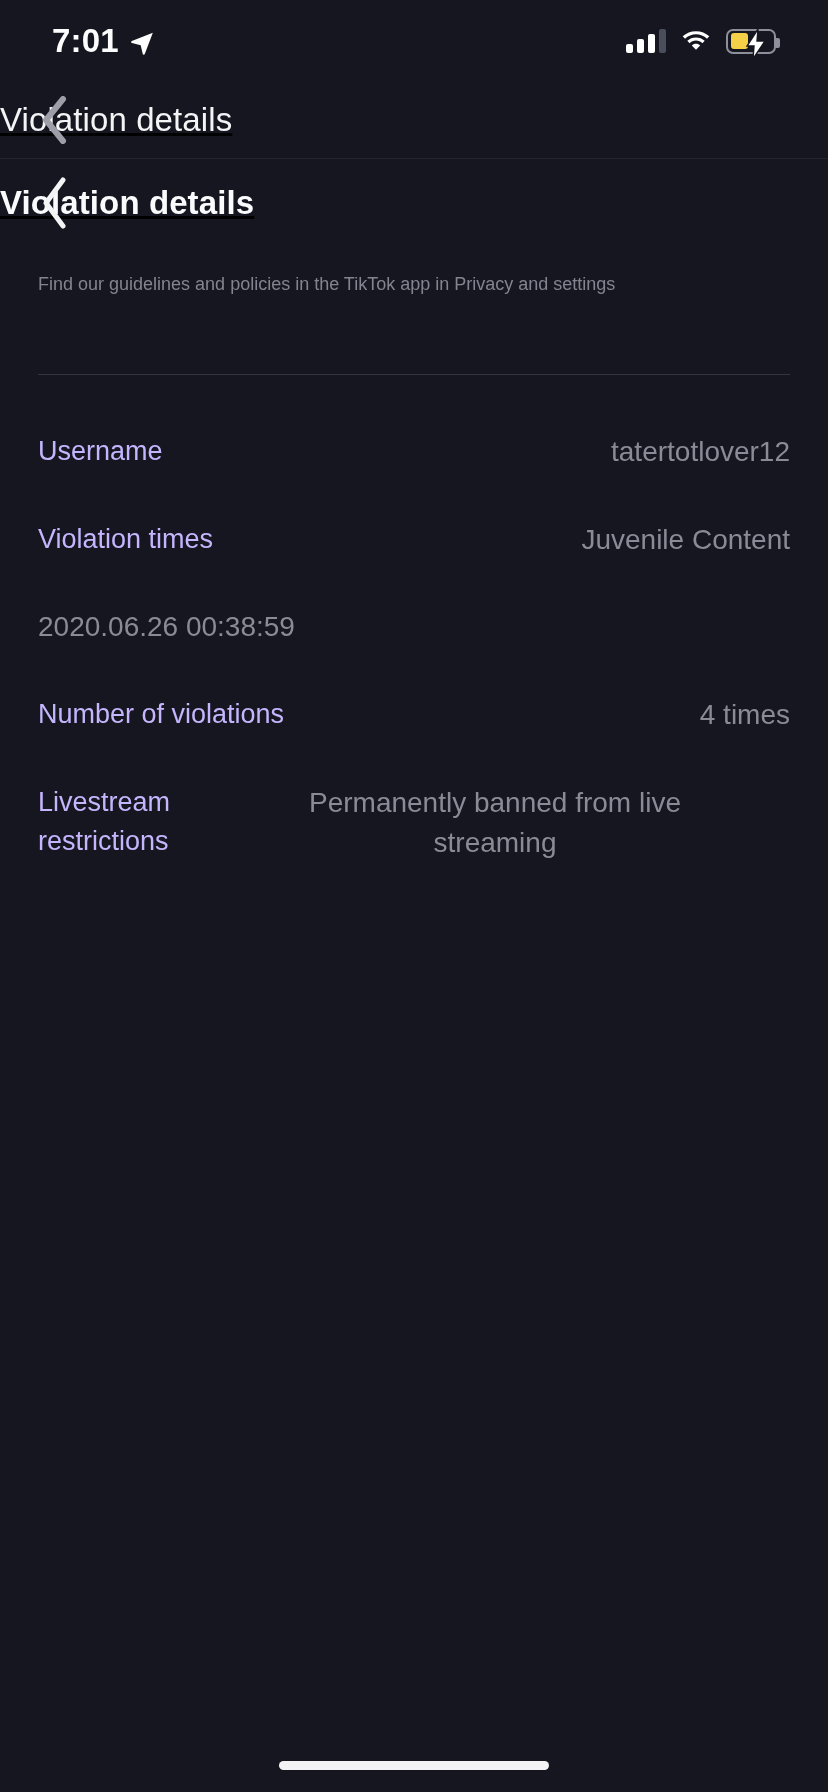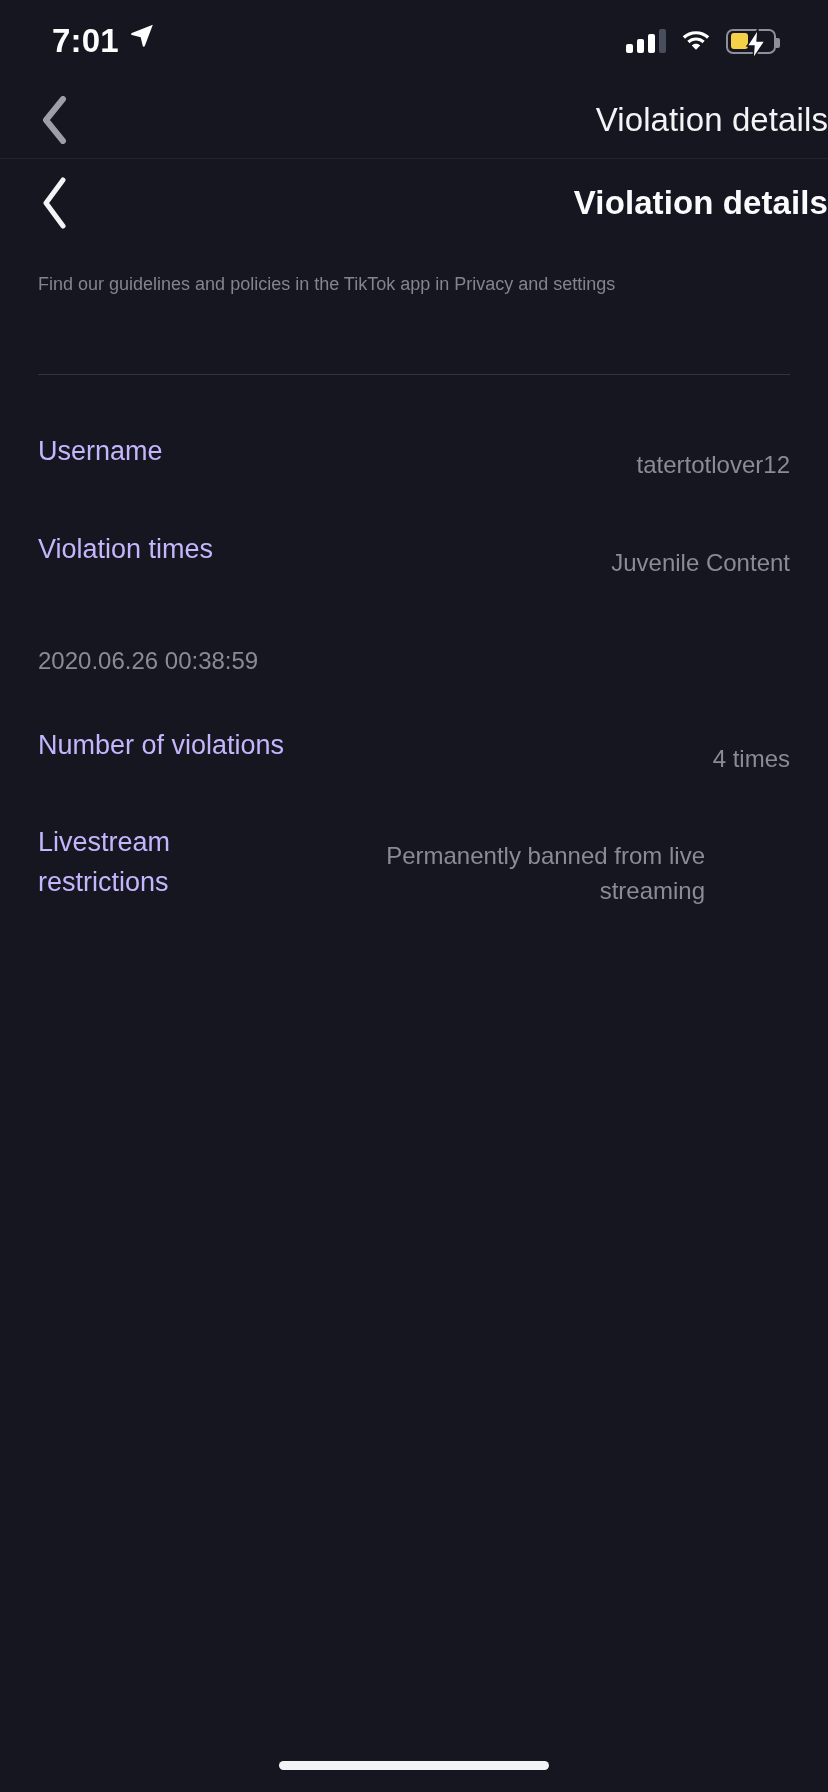--- a/index.html
+++ b/index.html
@@ -10,39 +10,39 @@
     overflow:hidden;
   }
   .phone { position:relative; width:828px; height:1792px; background:#15161f; display:flex; flex-direction:column; }
 
   
   .statusbar {
     height:82px; flex:0 0 82px;
     display:flex; align-items:center; justify-content:space-between;
     padding:0 52px 0 52px;
   }
-  .sb-left { display:flex; align-items:flex-start; gap:10px; }
+  .sb-left { display:flex; align-items:flex-end; gap:10px; }
   .sb-time { color:#fdfdfd; font-size:33px; font-weight:600; letter-spacing:0.2px; }
   .loc-arrow { display:block; }
   .sb-right { display:flex; align-items:center; gap:14px; }
   .signal { display:flex; align-items:flex-end; gap:4px; height:24px; }
   .signal i { display:block; width:7px; border-radius:2px; background:#ffffff; }
   .signal i:nth-child(1){ height:9px; }
   .signal i:nth-child(2){ height:14px; }
   .signal i:nth-child(3){ height:19px; }
   .signal i:nth-child(4){ height:24px; background:#4a4d5c; }
   .battery { position:relative; width:50px; height:25px; border:2.5px solid #8d8f9b; border-radius:7px; display:flex; align-items:center; padding:2.5px; }
   .battery::after { content:""; position:absolute; right:-6px; top:7px; width:4px; height:10px; background:#8d8f9b; border-radius:0 2px 2px 0; }
   .battery .fill { width:42%; height:100%; background:#f5d148; border-radius:3px; }
   .bolt { position:absolute; left:17px; top:-2px; }
 
   
   .navbar {
     position:relative; height:78px; flex:0 0 78px;
-    display:flex; align-items:center; justify-content:flex-end;
+    display:flex; align-items:center; justify-content:flex-start;text-decoration:underline;
   }
   .navbar .back { position:absolute; left:26px; top:50%; transform:translateY(-50%); width:56px; height:56px; display:flex; align-items:center; justify-content:center; }
   .nav-title { font-size:33px; color:#f2f2f4; letter-spacing:0.1px; }
 
   .navbar.outer { flex:0 0 76px; height:76px; }
   .navbar.outer .nav-title { font-weight:400; color:#f4f4f6; }
   .navbar.inner { flex:0 0 88px; height:88px; border-top:1px solid #23242f; }
   .navbar.inner .nav-title { font-weight:700; color:#fbfbfd; font-size:33px; }
 
   
@@ -59,23 +59,23 @@
     max-width:620px;
   }
   .divider { margin-top:78px; height:1px; background:#33343f; width:100%; }
 
   .rows { margin-top:10px; }
   .row {
     display:flex; align-items:flex-start; justify-content:space-between;
     padding:47px 0 0 0; gap:24px;
   }
   .row .label { font-size:27px; color:#c4b5fd; flex:0 0 auto; line-height:1.45; }
-  .row .value { font-size:24px; color:#8a8b96; text-align:right; line-height:1.45;margin-top:16px; }
+  .row .value { font-size:28px; color:#8a8b96; text-align:right; line-height:1.45; }
   .row.wrap .label { max-width:230px; text-align:left; }
-  .row.wrap .value { text-align:right; max-width:420px; }
+  .row.wrap .value { text-align:center; max-width:420px; }
   .row.wrap { justify-content:flex-start;gap:17px; }
   .row.wrap .label { flex:0 0 240px; }
 
   
   .home-indicator {
     position:absolute; left:50%; transform:translateX(-50%);
     bottom:22px; width:270px; height:9px; border-radius:5px; background:#f3f3f5;
   }
 </style>
 </head>

